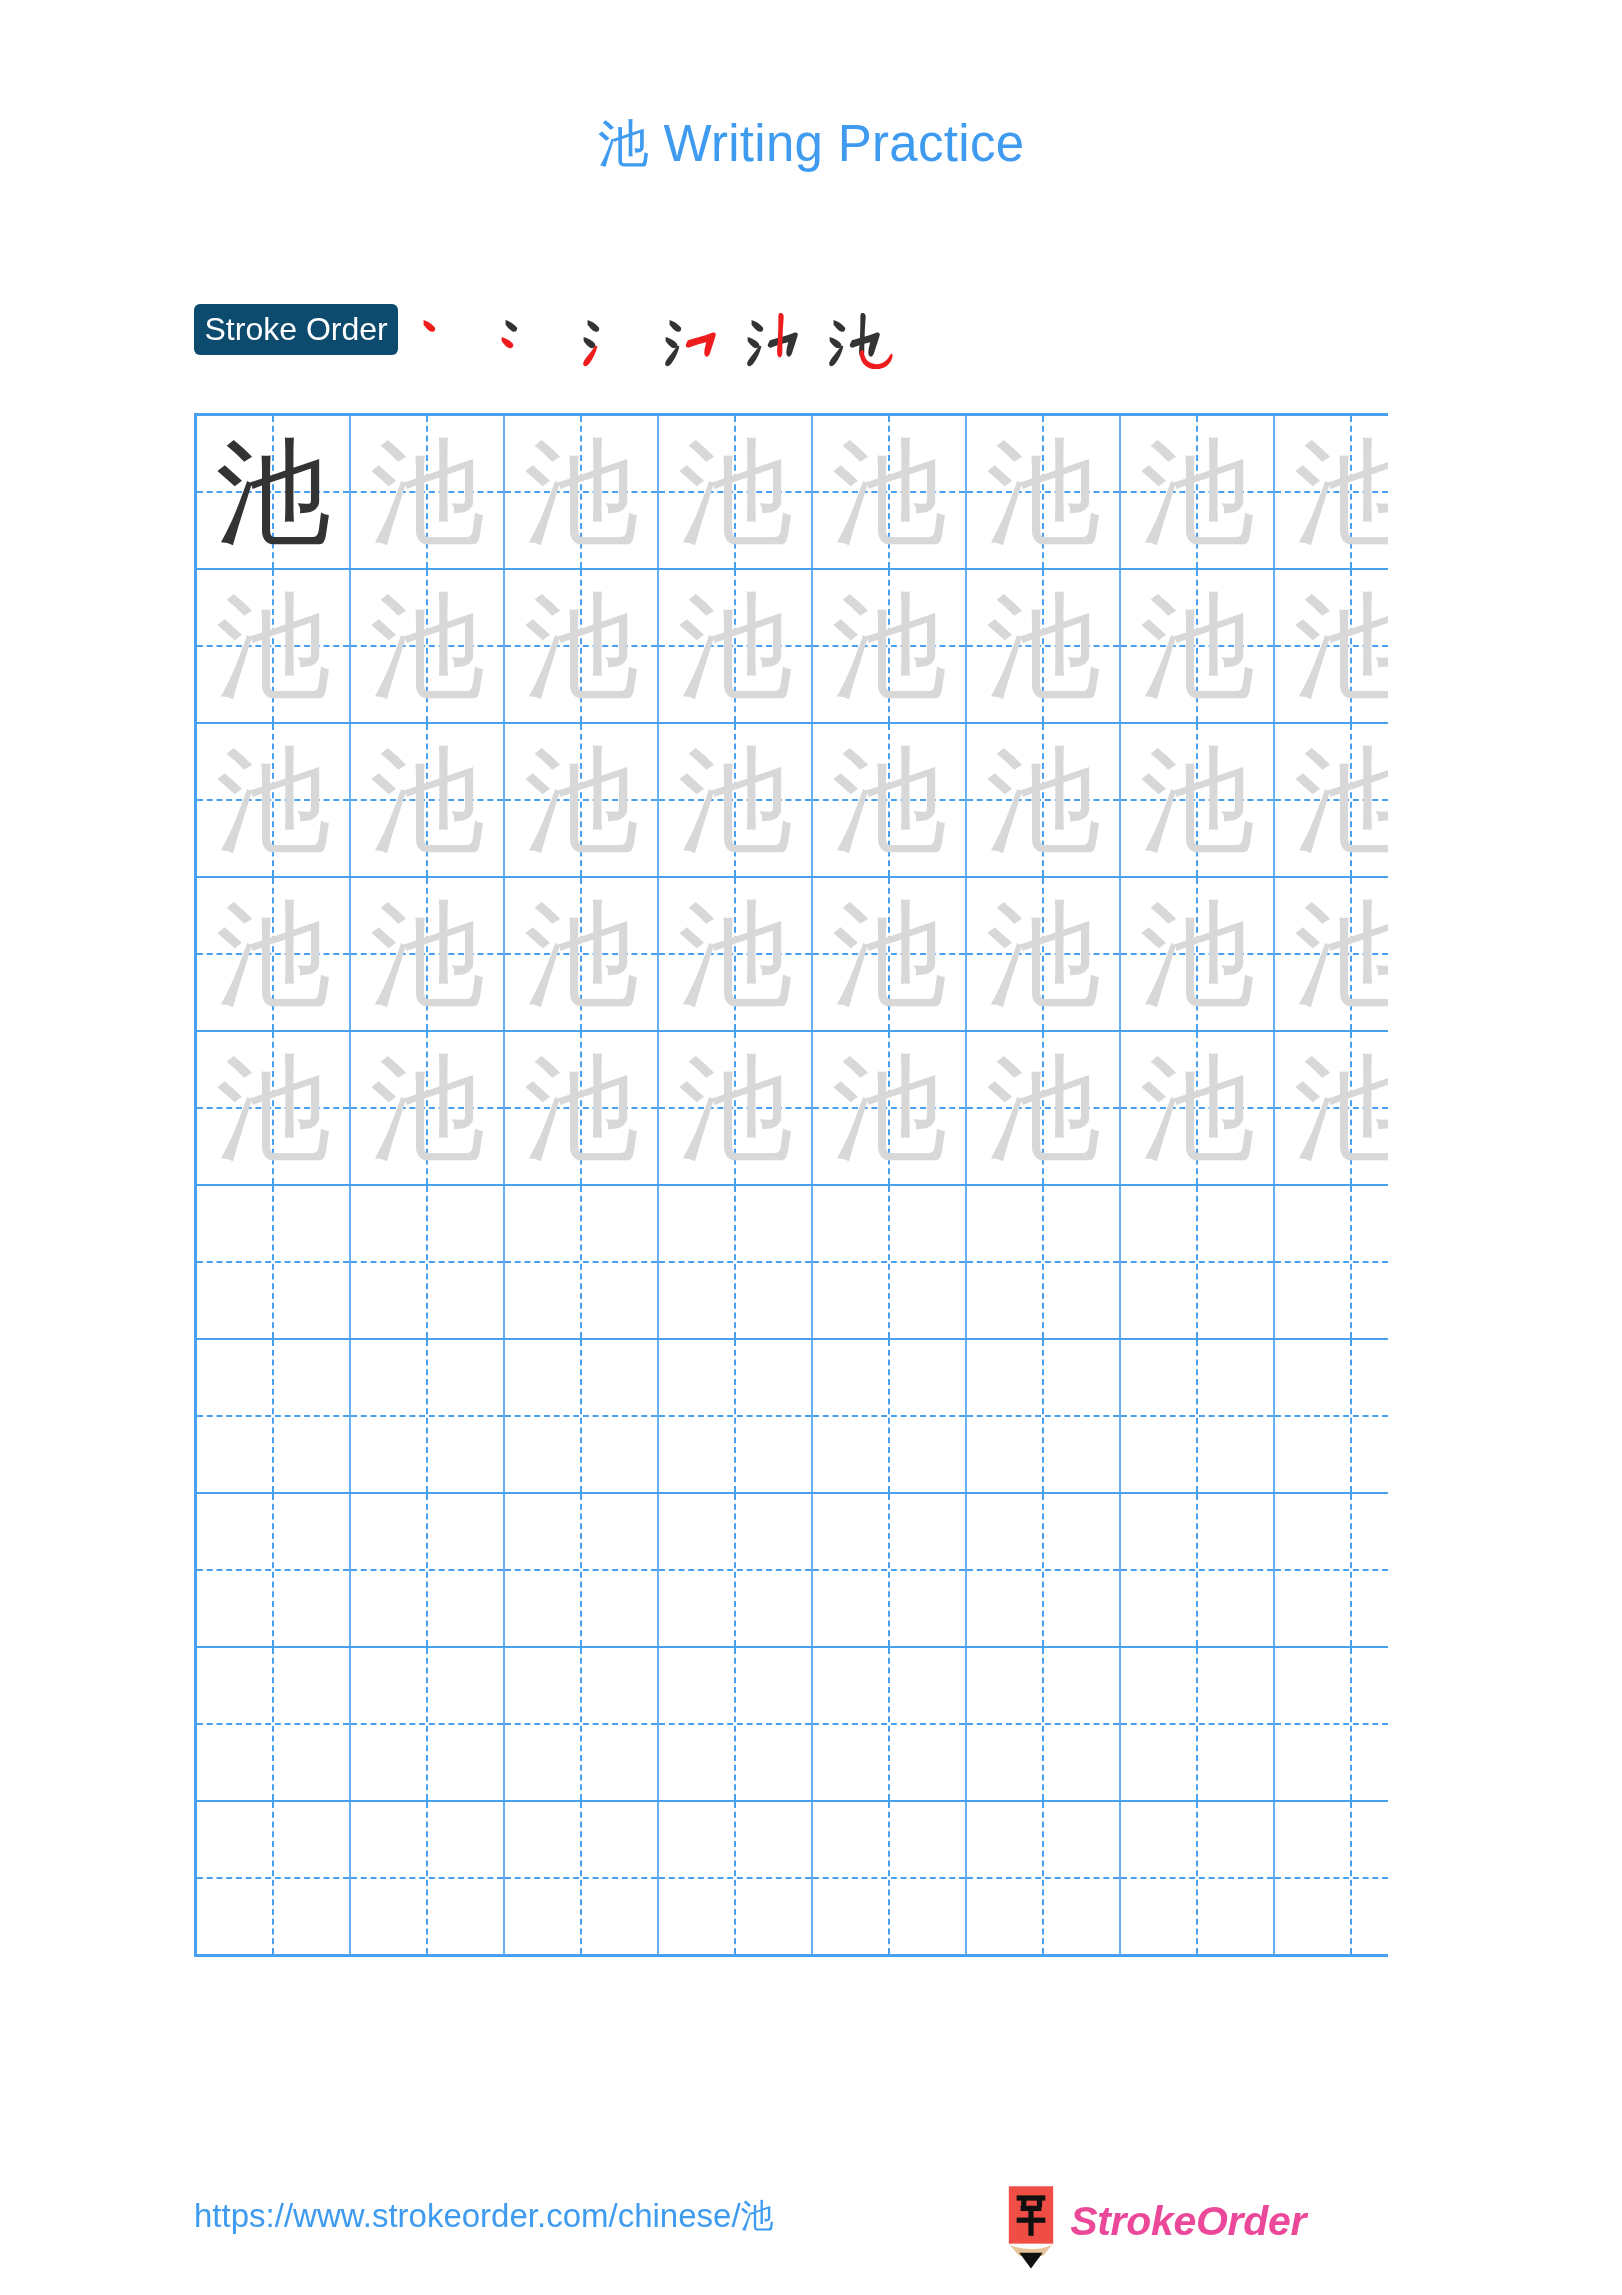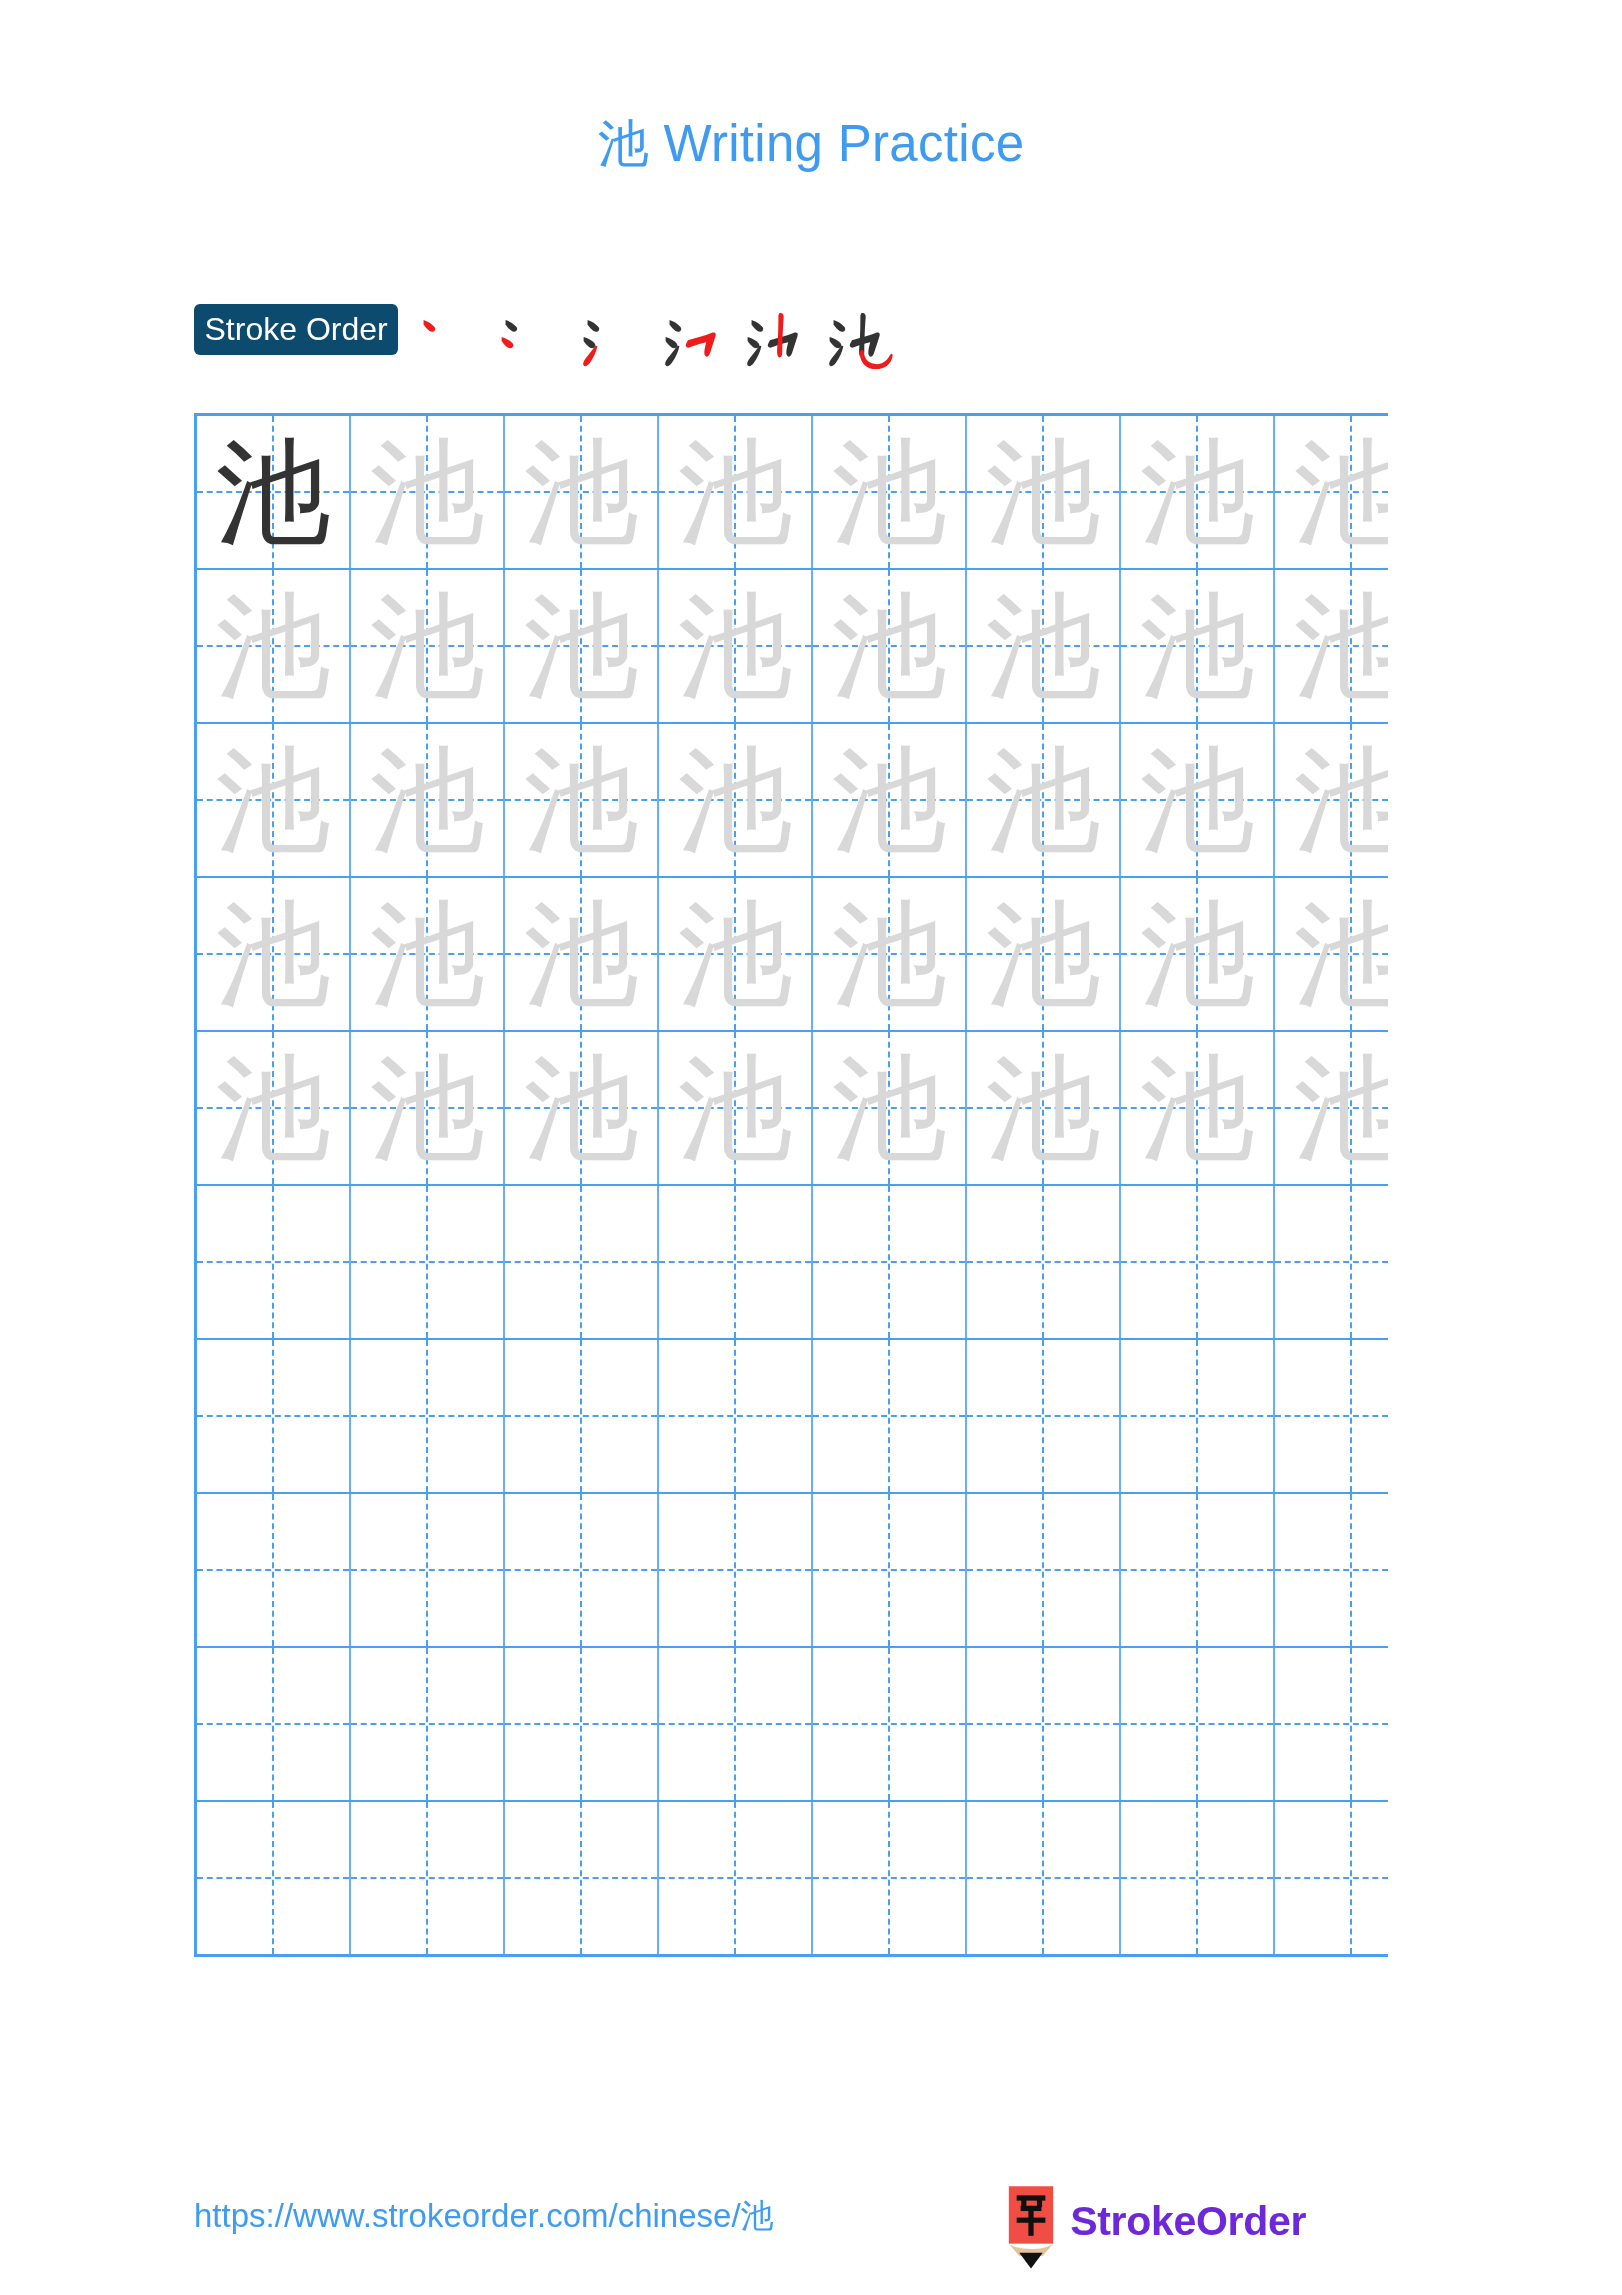--- a/index.html
+++ b/index.html
@@ -161,25 +161,26 @@
   }
   .brand-logo {
     width: 60px;
     height: 84px;
     flex: none;
     margin-right: 9.2px;
   }
   .brand-name {
     font-size: 41px;
     font-weight: bold;
-    color: #6d28d9;
+    color: #ec4899;
     letter-spacing: -0.3px;
     white-space: nowrap;
     line-height: 1;
     margin-top: -11.8px;
+    font-style: italic;
   }
 </style>
 </head>
 <body>
 
 <div class="page">
 
   <div class="title">
     <span class="han">池</span><span> Writing Practice</span>
   </div>

